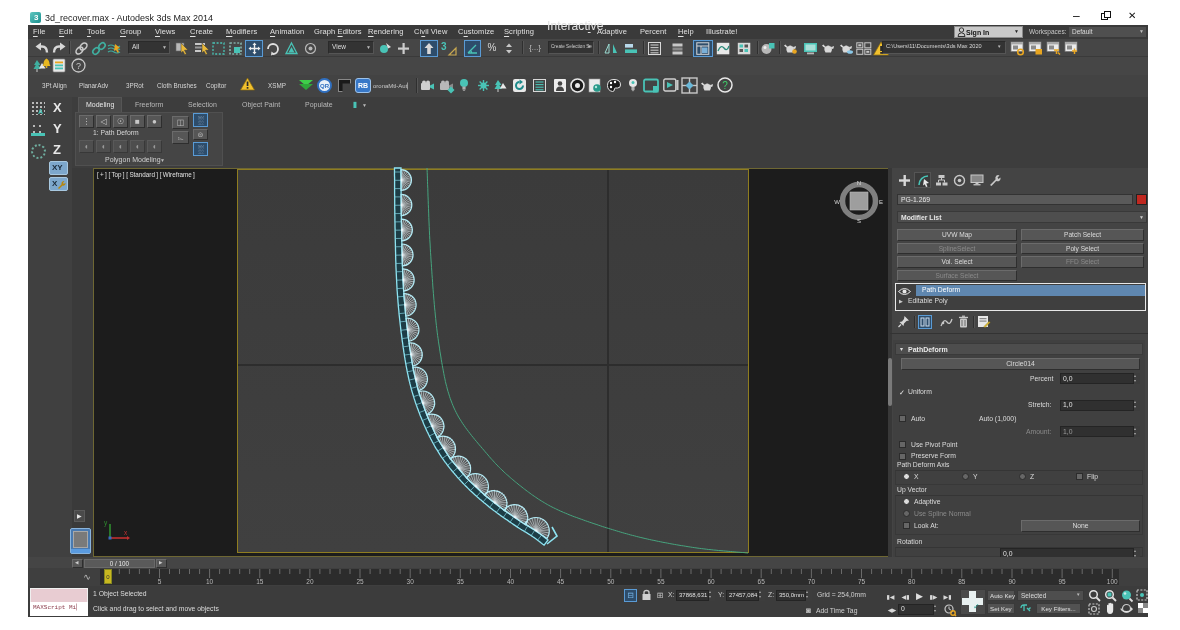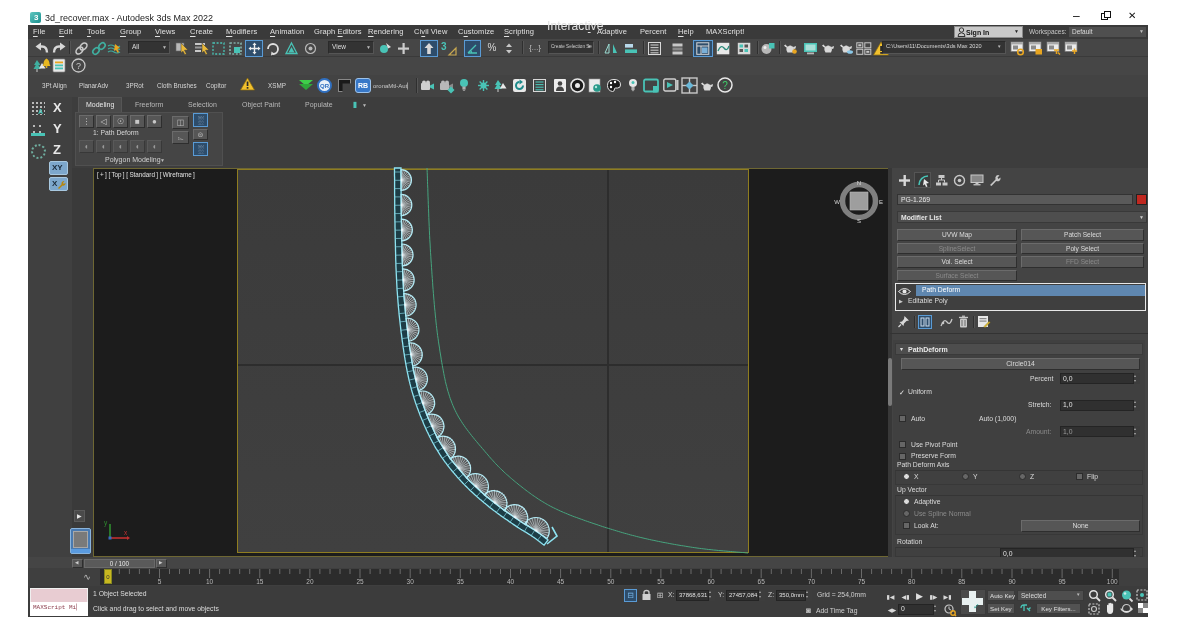--- a/index.html
+++ b/index.html
@@ -20,21 +20,21 @@
 <div class="a " style="left:28px;top:10px;width:1120px;height:15px;background:#ffffff"></div>
 <div class="a " style="left:28px;top:25px;width:1120px;height:14px;background:#3a3a3a"></div>
 <div class="a " style="left:28px;top:39px;width:1120px;height:18px;background:#464646;border-bottom:1px solid #3a3a3a"></div>
 <div class="a " style="left:28px;top:57px;width:1120px;height:18px;background:#464646"></div>
 <div class="a " style="left:28px;top:75px;width:1120px;height:22px;background:#434343"></div>
 <div class="a " style="left:28px;top:97px;width:1120px;height:71px;background:#3d3d3d"></div>
 <div class="a " style="left:28px;top:97px;width:44px;height:460px;background:#404040"></div>
 <div class="a " style="left:72px;top:168px;width:21px;height:389px;background:#3a3a3a"></div>
 <div class="a" style="left:30px;top:12px;width:11px;height:11px;background:linear-gradient(135deg,#5fc7c0,#1a8f8f);border-radius:2px"></div>
 <div class="a t " style="left:34px;top:14px;font-size:8px;color:#fff;font-weight:bold">3</div>
-<div class="a t " style="left:45px;top:13.5px;font-size:9px;color:#1c1c1c">3d_recover.max - Autodesk 3ds Max 2022</div>
+<div class="a t " style="left:45px;top:13.5px;font-size:9px;color:#1c1c1c">3d_recover.max - Autodesk 3ds Max 2014</div>
 <div class="a t " style="left:1073px;top:10px;font-size:12px;color:#111">–</div>
 <div class="a" style="left:1101px;top:13px;width:7px;height:7px;border:1px solid #111"></div>
 <div class="a" style="left:1104px;top:11px;width:7px;height:7px;border:1px solid #111;background:#fff"></div>
 <div class="a t " style="left:1128px;top:11px;font-size:10px;color:#111">✕</div>
 <div class="a t " style="left:33px;top:28px;font-size:7.5px;color:#e0e0e0;letter-spacing:0.1px;text-underline-offset:1.5px"><u>F</u>ile</div>
 <div class="a t " style="left:59px;top:28px;font-size:7.5px;color:#e0e0e0;letter-spacing:0.1px;text-underline-offset:1.5px"><u>E</u>dit</div>
 <div class="a t " style="left:87px;top:28px;font-size:7.5px;color:#e0e0e0;letter-spacing:0.1px;text-underline-offset:1.5px"><u>T</u>ools</div>
 <div class="a t " style="left:120px;top:28px;font-size:7.5px;color:#e0e0e0;letter-spacing:0.1px;text-underline-offset:1.5px"><u>G</u>roup</div>
 <div class="a t " style="left:155px;top:28px;font-size:7.5px;color:#e0e0e0;letter-spacing:0.1px;text-underline-offset:1.5px"><u>V</u>iews</div>
 <div class="a t " style="left:190px;top:28px;font-size:7.5px;color:#e0e0e0;letter-spacing:0.1px;text-underline-offset:1.5px"><u>C</u>reate</div>
@@ -42,21 +42,21 @@
 <div class="a t " style="left:270px;top:28px;font-size:7.5px;color:#e0e0e0;letter-spacing:0.1px;text-underline-offset:1.5px"><u>A</u>nimation</div>
 <div class="a t " style="left:314px;top:28px;font-size:7.5px;color:#e0e0e0;letter-spacing:0.1px;text-underline-offset:1.5px">Graph <u>E</u>ditors</div>
 <div class="a t " style="left:368px;top:28px;font-size:7.5px;color:#e0e0e0;letter-spacing:0.1px;text-underline-offset:1.5px"><u>R</u>endering</div>
 <div class="a t " style="left:414px;top:28px;font-size:7.5px;color:#e0e0e0;letter-spacing:0.1px;text-underline-offset:1.5px">Ci<u>v</u>il View</div>
 <div class="a t " style="left:458px;top:28px;font-size:7.5px;color:#e0e0e0;letter-spacing:0.1px;text-underline-offset:1.5px">C<u>u</u>stomize</div>
 <div class="a t " style="left:504px;top:28px;font-size:7.5px;color:#e0e0e0;letter-spacing:0.1px;text-underline-offset:1.5px"><u>S</u>cripting</div>
 <div class="a t " style="left:547px;top:20px;font-size:12px;color:#e0e0e0;letter-spacing:0.1px;text-underline-offset:1.5px">Interact<u>i</u>ve</div>
 <div class="a t " style="left:597px;top:28px;font-size:7.5px;color:#e0e0e0;letter-spacing:0.1px;text-underline-offset:1.5px">Adaptive</div>
 <div class="a t " style="left:640px;top:28px;font-size:7.5px;color:#e0e0e0;letter-spacing:0.1px;text-underline-offset:1.5px">Percent</div>
 <div class="a t " style="left:678px;top:28px;font-size:7.5px;color:#e0e0e0;letter-spacing:0.1px;text-underline-offset:1.5px"><u>H</u>elp</div>
-<div class="a t " style="left:706px;top:28px;font-size:7.5px;color:#e0e0e0;letter-spacing:0.1px;text-underline-offset:1.5px">MAXScript!</div>
+<div class="a t " style="left:706px;top:28px;font-size:7.5px;color:#e0e0e0;letter-spacing:0.1px;text-underline-offset:1.5px">Illustrate!</div>
 <div class="a " style="left:954px;top:26px;width:69px;height:12px;background:#c9c9c9;border:1px solid #8a8a8a"></div>
 <svg class="a" style="left:957px;top:27px" width="9" height="10" viewBox="0 0 9 10">
     <circle cx="4.5" cy="3" r="2.2" fill="none" stroke="#333" stroke-width="1"></circle>
     <path d="M1 9.5 Q1 5.8 4.5 5.8 Q8 5.8 8 9.5 Z" fill="none" stroke="#333" stroke-width="1"></path>
   </svg>
 <div class="a t " style="left:966px;top:28.5px;font-size:7px;color:#111;font-weight:bold">Sign In</div>
 <div class="a t " style="left:1014px;top:29px;font-size:5px;color:#222">▼</div>
 <div class="a t " style="left:1029px;top:28.5px;font-size:6.5px;color:#c8c8c8">Workspaces:</div>
 <div class="a " style="left:1068px;top:26px;width:79px;height:12px;background:#4f4f4f;border:1px solid #3a3a3a"></div>
 <div class="a t " style="left:1072px;top:28.5px;font-size:6.5px;color:#dcdcdc">Default</div>

